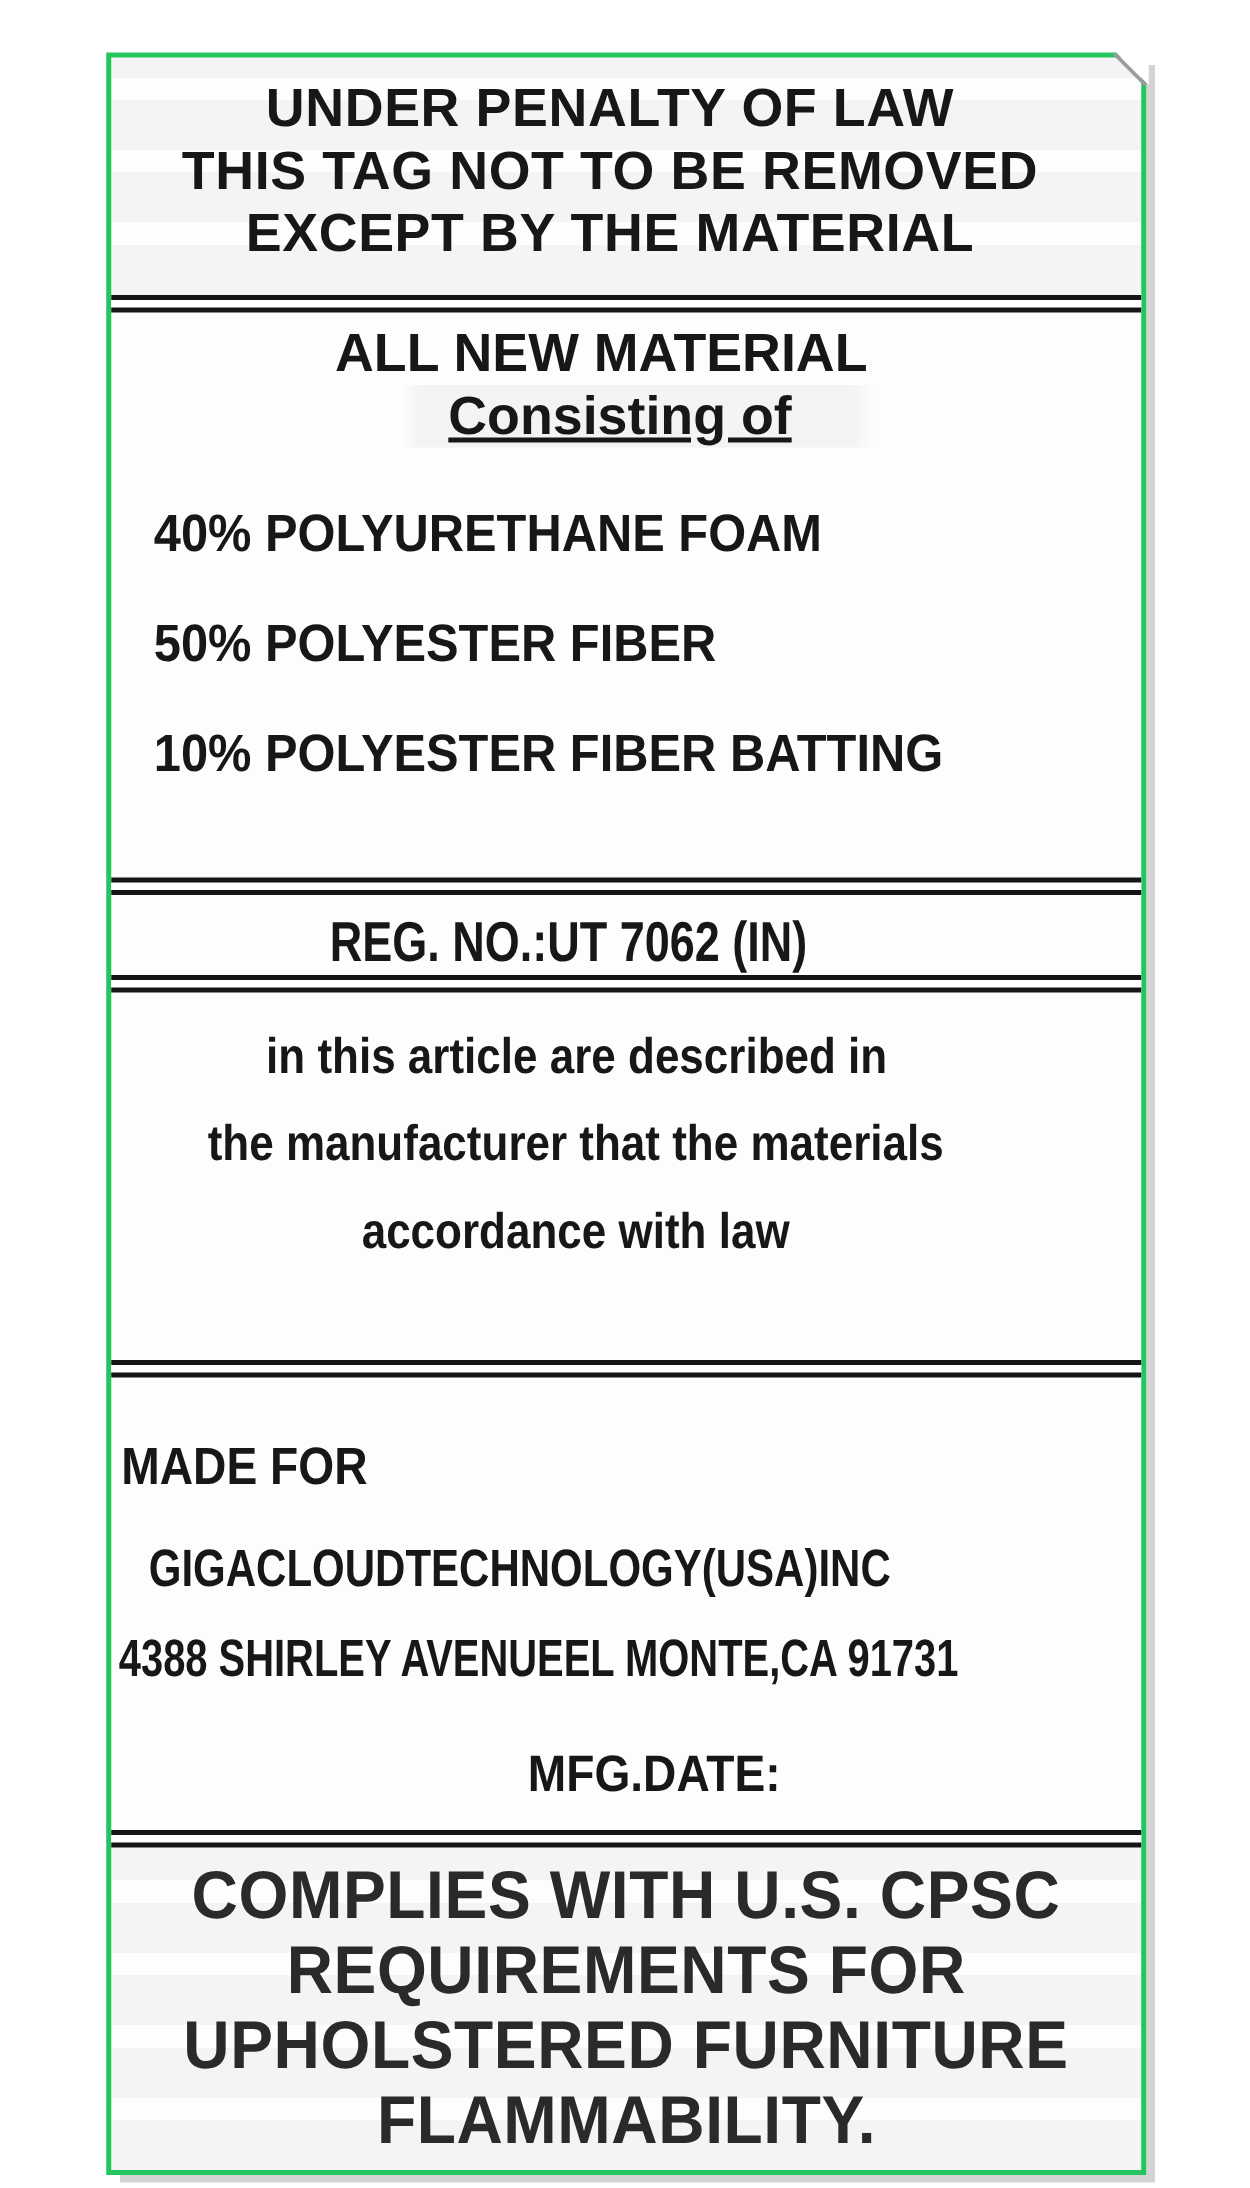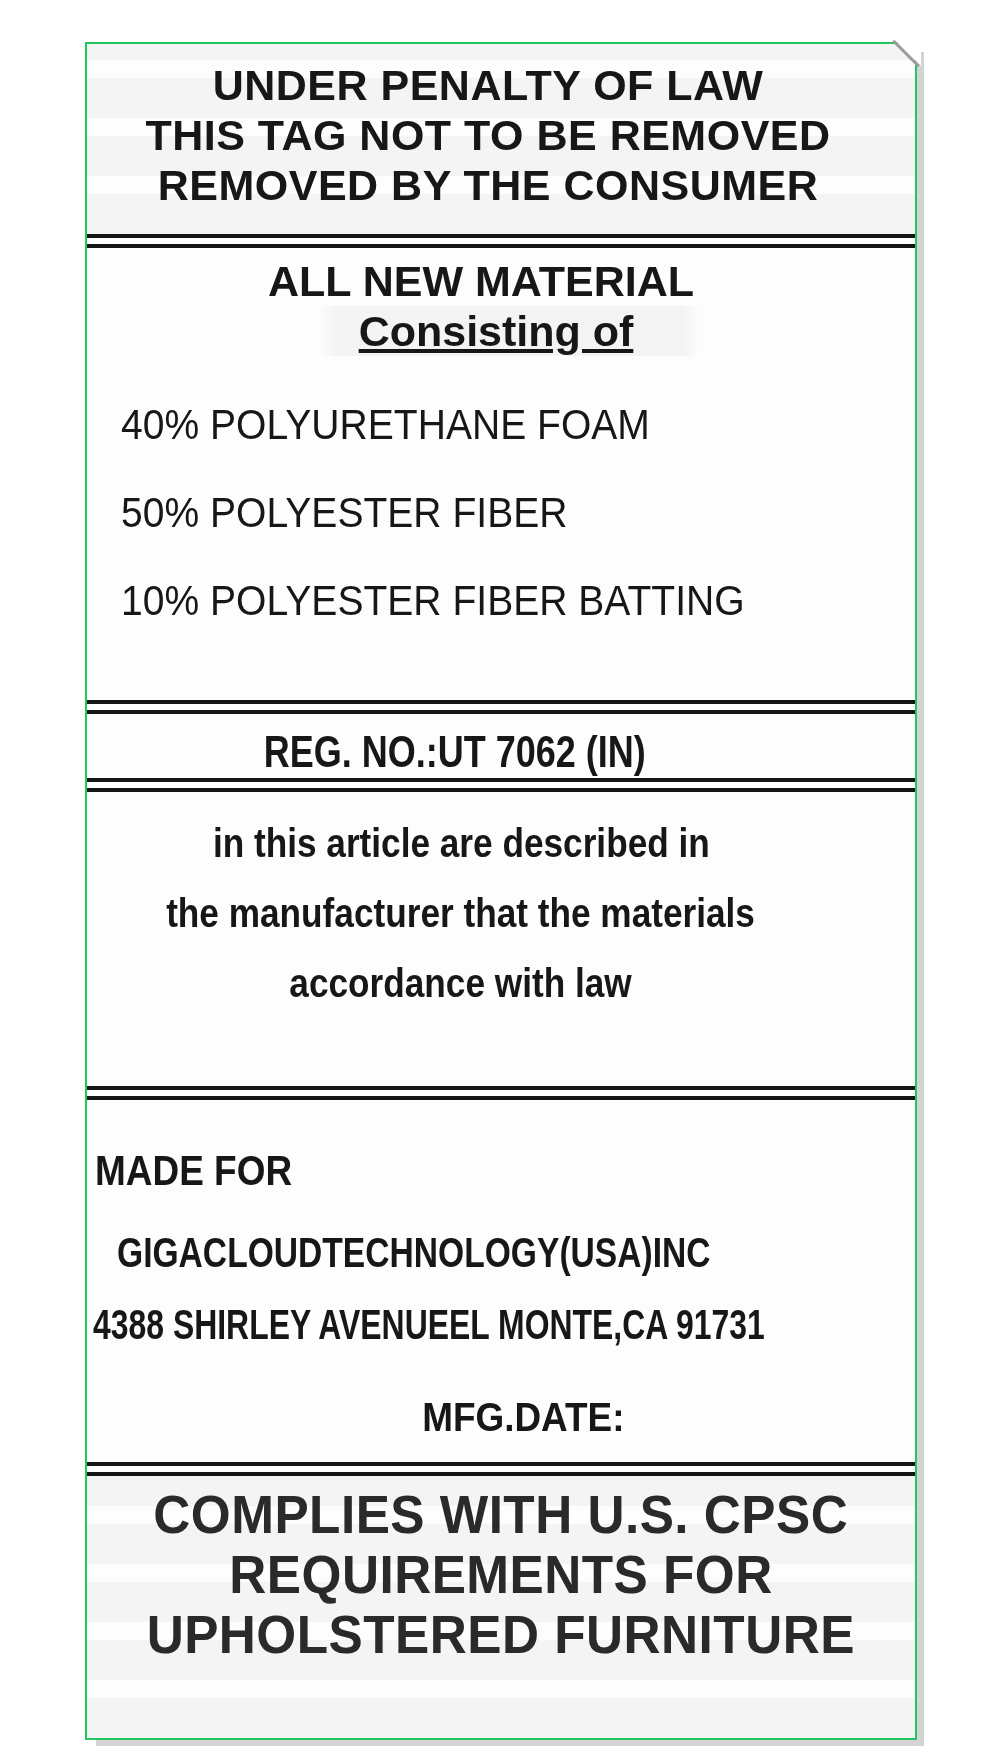--- a/index.html
+++ b/index.html
@@ -3,21 +3,21 @@
 <meta charset="utf-8">
 <style>
   * { margin: 0; padding: 0; box-sizing: border-box; }
   html, body { width: 1000px; height: 1750px; background: #ffffff; overflow: hidden; }
   body { font-family: "Liberation Sans", sans-serif; color: #171717; }
 
   .label-box {
     position: absolute;
     left: 85px; top: 42px;
     width: 832px; height: 1698px;
-    border: 2px solid #22c55e;
+    border: 4px solid #22c55e;
     background: #fdfdfd;
     box-shadow: 9px 8px 0 -2px rgba(125,125,125,0.33);
     display: flex;
     flex-direction: column;
   }
 
   
   .divider {
     flex: 0 0 14px;
     border-top: 4px solid #151515;
@@ -35,21 +35,21 @@
       rgba(255,255,255,0) 40px, rgba(255,255,255,0) 58px);
   }
 
   .sec-warning { flex: 0 0 190px; padding-top: 16px; padding-right: 26px; text-align: center; }
   .warning-line { font-size: 43px; font-weight: 700; line-height: 50px; letter-spacing: 0.5px; }
 
   .sec-materials { flex: 0 0 452px; padding-top: 8px; }
   .materials-head { text-align: center; padding-right: 40px; font-size: 43px; font-weight: 700; line-height: 50px; }
   .materials-sub  { text-align: center; padding-right: 10px; font-size: 43px; font-weight: 700; line-height: 50px;
                     background: linear-gradient(90deg, transparent 28%, rgba(120,120,120,0.07) 30%, rgba(120,120,120,0.07) 72%, transparent 74%); text-decoration: underline; }
-  .material-item { margin-top: 50px; padding-left: 34px; font-size: 42px; font-weight: 400; line-height: 38px; white-space: nowrap; }
+  .material-item { margin-top: 50px; padding-left: 34px; font-size: 42px; font-weight: 700; line-height: 38px; white-space: nowrap; }
   .material-item:first-of-type { margin-top: 46px; }
   .material-item .squeeze { display: inline-block; transform: scaleX(0.93); transform-origin: left center; }
 
   .sec-regno { flex: 0 0 64px; display: flex; align-items: flex-end; justify-content: center; padding-right: 92px; }
   .regno-text { font-size: 45px; font-weight: 700; white-space: nowrap; display: inline-block; transform: scaleX(0.8); }
 
   .sec-cert { flex: 0 0 294px; padding-top: 16px; padding-right: 80px; text-align: center; }
   .cert-line { font-size: 40px; font-weight: 700; line-height: 70px; white-space: nowrap; }
   .cert-line .squeeze { display: inline-block; transform: scaleX(0.88); }
 
@@ -86,21 +86,21 @@
 </head>
 <body>
 
 <div class="label-box">
   <div class="corner-cut"></div>
   <div class="corner-edge"></div>
 
   <div class="section sec-warning mottled">
     <div class="warning-line">UNDER PENALTY OF LAW</div>
     <div class="warning-line">THIS TAG NOT TO BE REMOVED</div>
-    <div class="warning-line">REMOVED BY THE CONSUMER</div>
+    <div class="warning-line">EXCEPT BY THE MATERIAL</div>
   </div>
 
   <div class="divider"></div>
 
   <div class="section sec-materials">
     <div class="materials-head">ALL NEW MATERIAL</div>
     <div class="materials-sub">Consisting of</div>
     <div class="material-item"><span class="squeeze">40% POLYURETHANE FOAM</span></div>
     <div class="material-item"><span class="squeeze">50% POLYESTER FIBER</span></div>
     <div class="material-item"><span class="squeeze">10% POLYESTER FIBER BATTING</span></div>
@@ -128,14 +128,15 @@
     <div class="madefor-address"><span class="squeeze">4388 SHIRLEY AVENUEEL MONTE,CA 91731</span></div>
     <div class="madefor-mfgdate"><span class="squeeze">MFG.DATE:</span></div>
   </div>
 
   <div class="divider"></div>
 
   <div class="section sec-compliance mottled">
     <div class="compliance-line"><span class="squeeze">COMPLIES WITH U.S. CPSC</span></div>
     <div class="compliance-line"><span class="squeeze">REQUIREMENTS FOR</span></div>
     <div class="compliance-line"><span class="squeeze">UPHOLSTERED FURNITURE</span></div>
+    <div class="compliance-line"><span class="squeeze">FLAMMABILITY.</span></div>
   </div>
 </div>
 
 </body></html>

